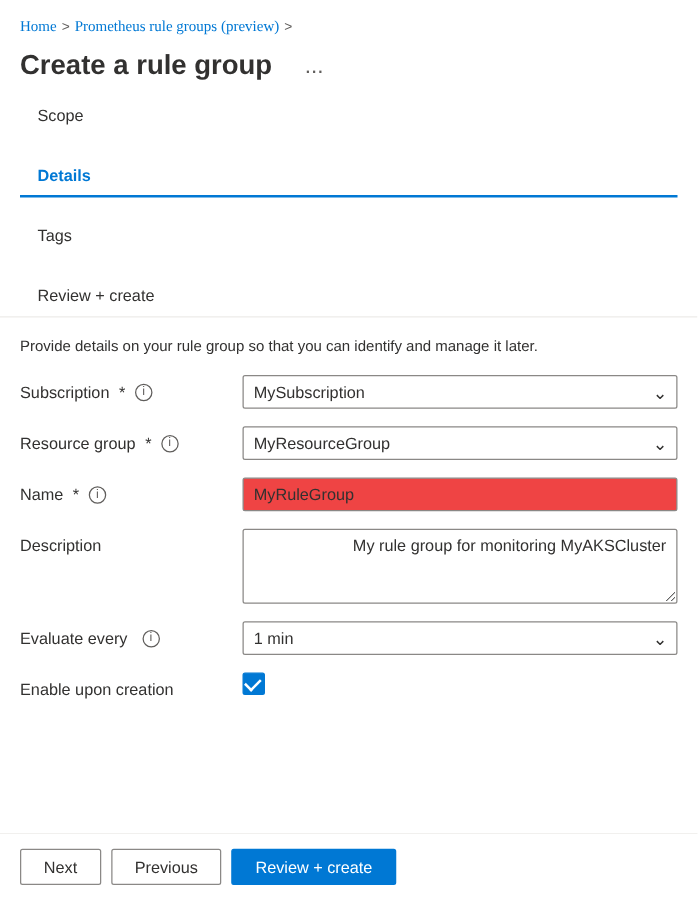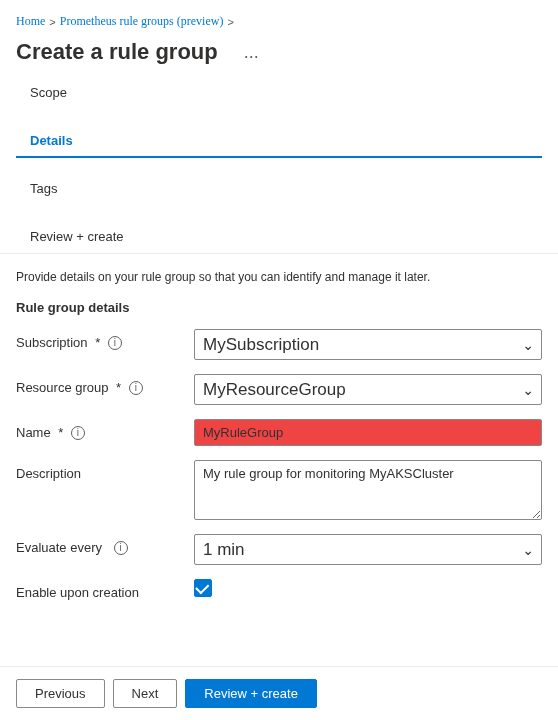--- a/index.html
+++ b/index.html
@@ -113,21 +113,21 @@
       font-size: 10px;
       cursor: pointer;
       font-style: normal;
     }
 
     .form-select {
       width: 100%;
       padding: 5px 28px 5px 8px;
       border: 1px solid #8a8886;
       border-radius: 2px;
-      font-size: 17px;
+      font-size: 13px;
       color: #323130;
       background: #fff;
       appearance: none;
       -webkit-appearance: none;
       cursor: pointer;
       position: relative;
     }
 
     .select-wrapper {
       position: relative;
@@ -158,20 +158,21 @@
       width: 100%;
       padding: 5px 8px;
       border: 1px solid #8a8886;
       border-radius: 2px;
       font-size: 13px;
       color: #323130;
       background: #fff;
       resize: vertical;
       min-height: 60px;
       font-family: inherit;
+      text-align: right;
     }
 
     .checkbox-wrapper {
       display: flex;
       align-items: center;
       gap: 6px;
     }
     .checkbox-custom {
       width: 18px;
       height: 18px;
@@ -244,21 +245,20 @@
 
 <div class="tabs">
   <div class="tab">Scope</div>
   <div class="tab active">Details</div>
   <div class="tab">Tags</div>
   <div class="tab">Review + create</div>
 </div>
 
 <div class="content">
   <p class="info-text">Provide details on your rule group so that you can identify and manage it later.</p>
-  <div class="section-title">Rule group details</div>
 
   <div class="form-group">
     <label class="form-label">
       <span>Subscription</span>&nbsp;*&nbsp;
       <i class="info-icon">i</i>
     </label>
     <div class="select-wrapper">
       <select class="form-select">
         <option>MySubscription</option>
       </select>
@@ -307,16 +307,16 @@
 
   <div class="form-group">
     <label class="form-label">Enable upon creation</label>
     <div class="checkbox-wrapper">
       <div class="checkbox-custom"></div>
     </div>
   </div>
 </div>
 
 <div class="bottom-bar">
+  <button class="btn-secondary">Next</button>
   <button class="btn-secondary">Previous</button>
-  <button class="btn-secondary">Next</button>
   <button class="btn-primary">Review + create</button>
 </div>
 
 </body></html>

